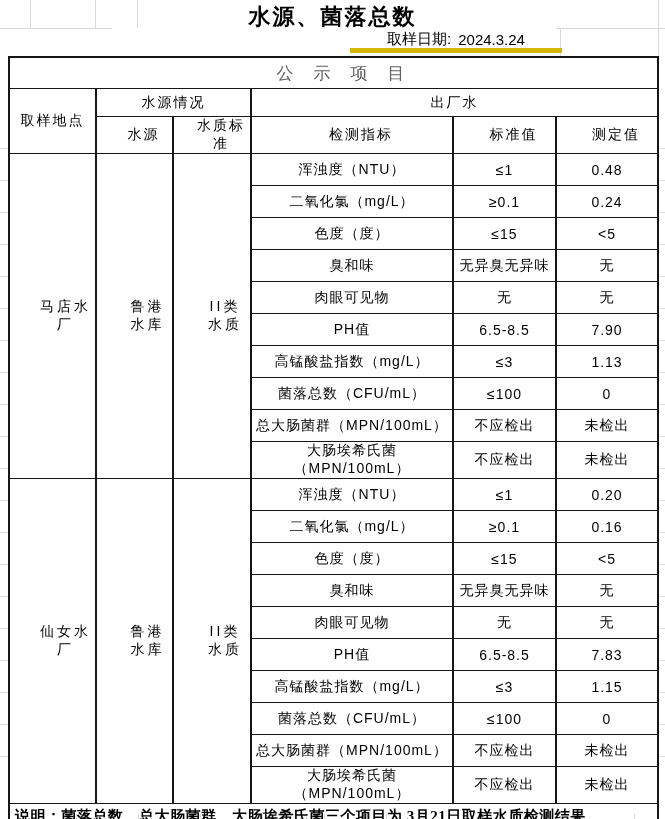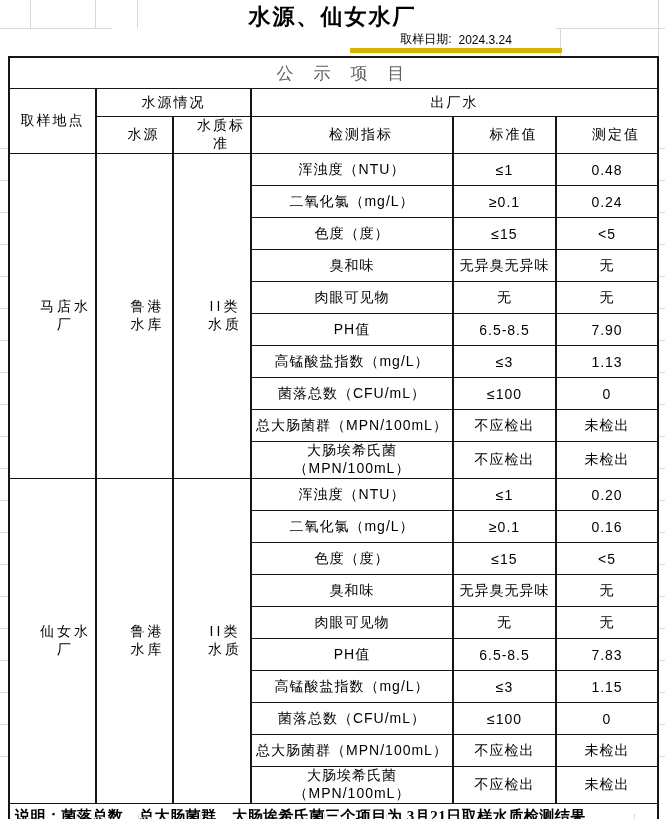--- a/index.html
+++ b/index.html
@@ -12,21 +12,21 @@
   .gl-h{height:1px;} .gl-v{width:1px;}
   .side-ticks{position:absolute;width:8px;top:117px;height:670px;
       background:repeating-linear-gradient(to bottom,transparent 0 31px,#dcdcdc 31px 32px);}
   .side-left{left:0;} .side-right{left:657px;}
   .bottom-ticks{position:absolute;left:15px;top:814px;width:645px;height:5px;
       background:repeating-linear-gradient(to right,transparent 0 61px,#d9d9d9 61px 62px);}
 
   .title{position:absolute;left:0;top:2px;width:665px;text-align:center;
       font-size:22px;font-weight:bold;letter-spacing:2px;}
   .date-line{position:absolute;left:352px;top:30px;width:208px;height:19px;
-      display:inline-flex;justify-content:center;align-items:center;gap:7px;font-size:12px;}
+      display:inline-flex;justify-content:center;align-items:center;gap:7px;font-size:15px;}
   .hl-bar{position:absolute;left:350px;top:48px;width:212px;height:5px;background:#d4b500;}
 
   table.main{position:absolute;left:8px;top:56px;width:649px;
       border-collapse:collapse;table-layout:fixed;}
   .main td{border:1px solid #161616;border-left-width:2px;border-right-width:2px;
       text-align:center;vertical-align:middle;font-size:14px;letter-spacing:1px;
       padding:0 2px;overflow:hidden;}
   .main{border:2px solid #161616;}
   td.section{height:30px;color:#616161;font-size:17px;letter-spacing:20px;padding-left:36px;}
   tr.r-group td{height:27px;letter-spacing:2px;margin-left:48px;}
@@ -46,21 +46,21 @@
   <div class="gl gl-h" style="left:556px;top:28px;width:109px;"></div>
   <div class="gl gl-v" style="left:30px;top:0;height:28px;"></div>
   <div class="gl gl-v" style="left:95px;top:0;height:28px;"></div>
   <div class="gl gl-v" style="left:137px;top:0;height:28px;"></div>
   <div class="gl gl-v" style="left:560px;top:28px;height:28px;"></div>
   <div class="gl gl-v" style="left:658px;top:0;height:56px;"></div>
   <div class="side-ticks side-left"></div>
   <div class="side-ticks side-right"></div>
   <div class="bottom-ticks"></div>
 
-  <div class="title">水源、仙女水厂</div>
+  <div class="title">水源、菌落总数</div>
   <div class="date-line">
     <span>取样日期:</span>
     <span>2024.3.24</span>
   </div>
   <div class="hl-bar" style="background: rgb(212, 181, 0);"></div>
 
   <table class="main">
     <colgroup>
       <col style="width:87px">
         <col style="width:77px">

